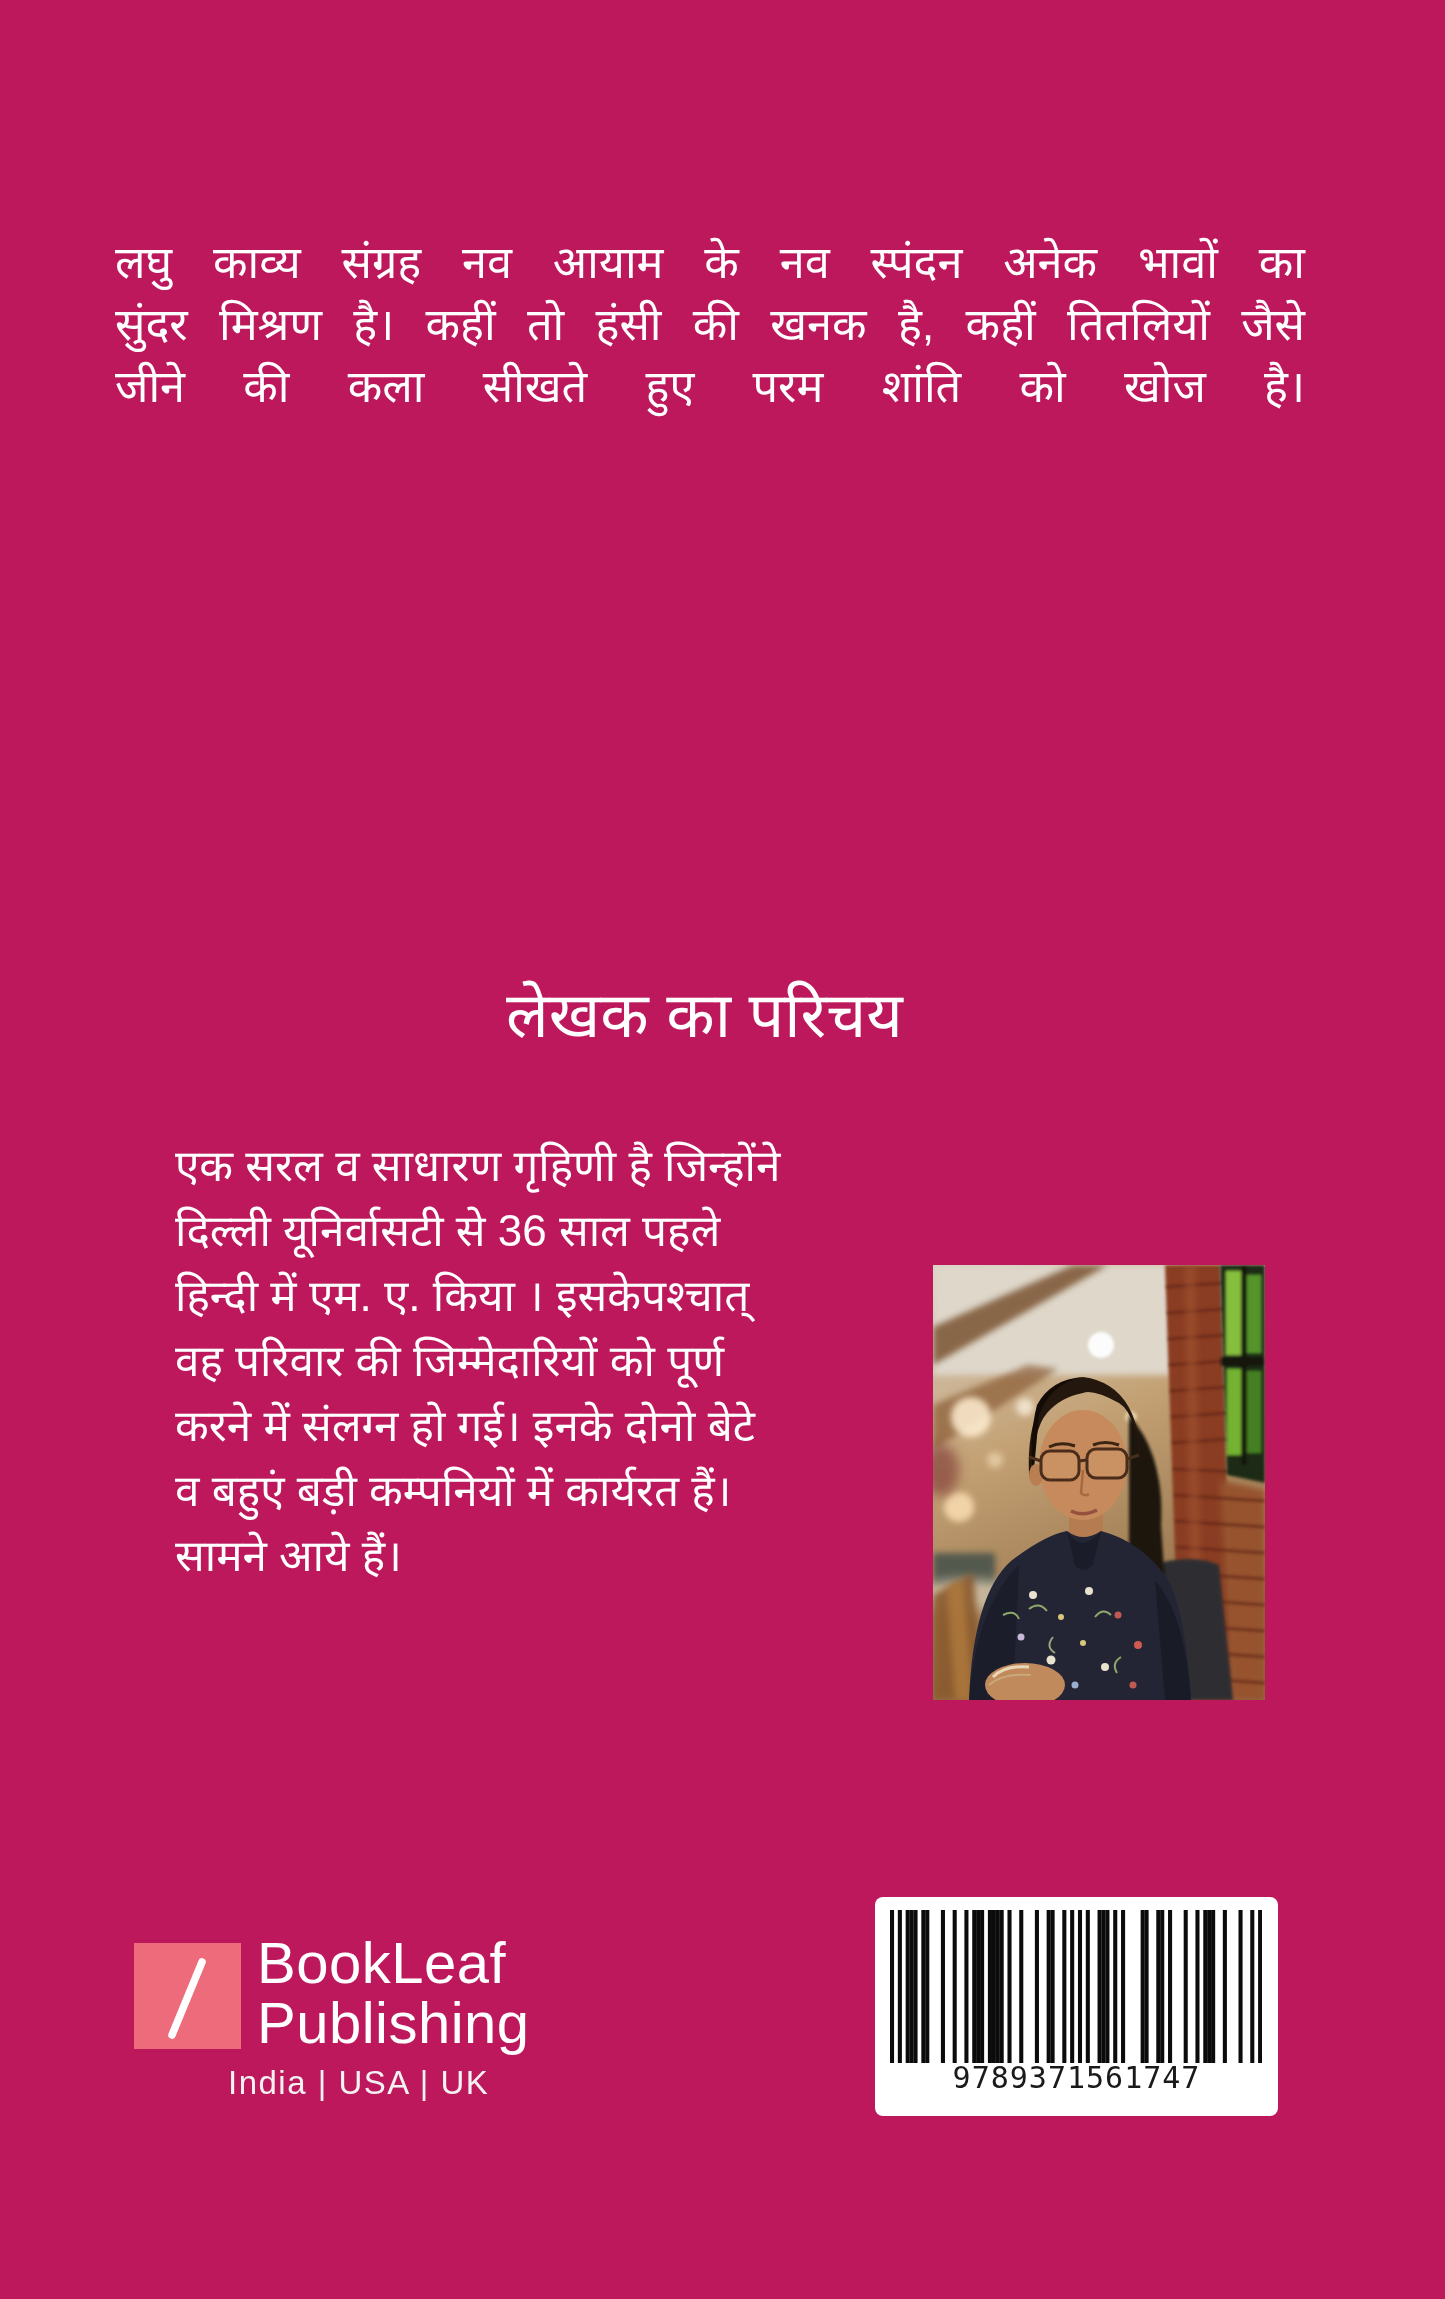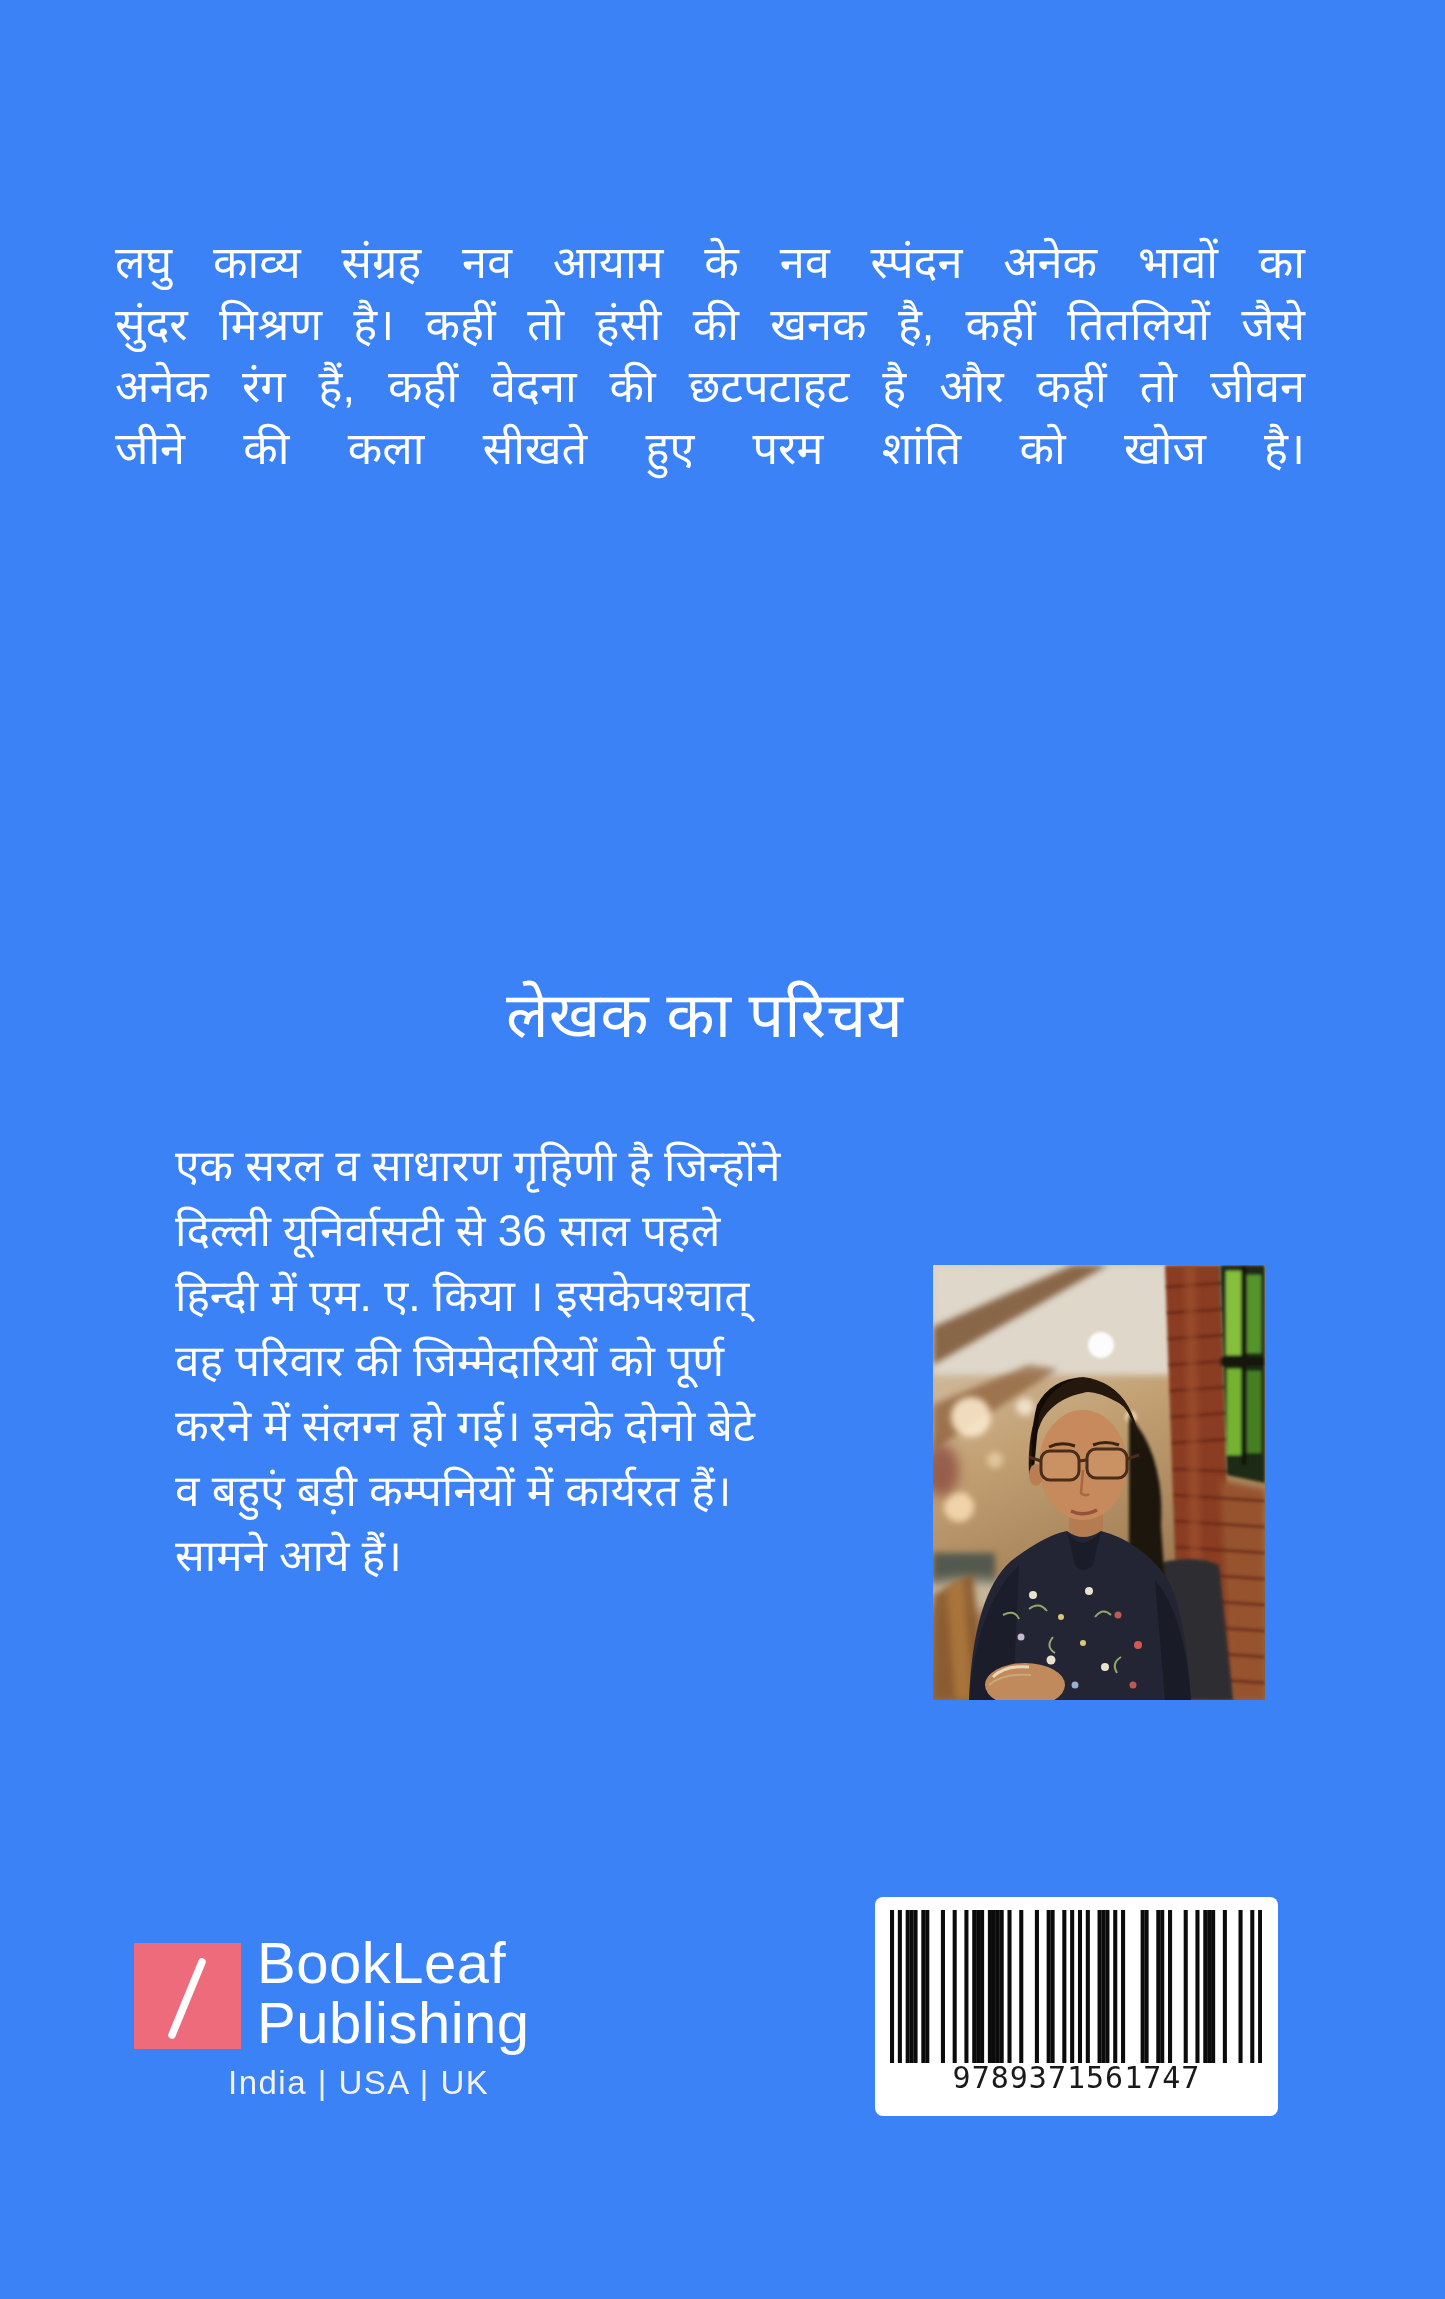--- a/index.html
+++ b/index.html
@@ -1,18 +1,18 @@
 <!DOCTYPE html>
 <html><head>
 <meta charset="utf-8">
 <style>
   html,body{margin:0;padding:0;background:#000;}
   body{width:1445px;height:2299px;position:relative;overflow:hidden;
        font-family:"Liberation Sans",sans-serif;-webkit-font-smoothing:antialiased;}
-  .cover{position:absolute;inset:0;background:#3b82f6;}
+  .cover{position:absolute;inset:0;background:#be185d;}
 
   
   .blurb{position:absolute;left:115px;top:232px;width:1190px;color:#fff;}
   .blurb .line{display:block;font-size:45px;line-height:62px;
                text-align:justify;text-align-last:justify;white-space:normal;}
 
   
   .section-heading{position:absolute;left:0;right:0;top:963px;text-align:center;
                    color:#fff;font-size:63px;font-weight:500;line-height:105px;
                    transform:translateX(-18px);}
@@ -43,21 +43,20 @@
                    font-size:30px;letter-spacing:1px;}
 </style>
 </head>
 <body>
 
 <div class="cover">
 
   <div class="blurb">
     <span class="line">लघु काव्य संग्रह नव आयाम के नव स्पंदन अनेक भावों का</span>
     <span class="line">सुंदर मिश्रण है। कहीं तो हंसी की खनक है, कहीं तितलियों जैसे</span>
-    <span class="line">अनेक रंग हैं, कहीं वेदना की छटपटाहट है और कहीं तो जीवन</span>
     <span class="line">जीने की कला सीखते हुए परम शांति को खोज है।</span>
   </div>
 
   <div class="section-heading">लेखक का परिचय</div>
 
   <div class="bio">
     <span class="line">एक सरल व साधारण गृहिणी है जिन्होंने</span>
     <span class="line">दिल्ली यूनिर्वासटी से 36 साल पहले</span>
     <span class="line">हिन्दी में एम. ए. किया । इसकेपश्चात्</span>
     <span class="line">वह परिवार की जिम्मेदारियों को पूर्ण</span>

